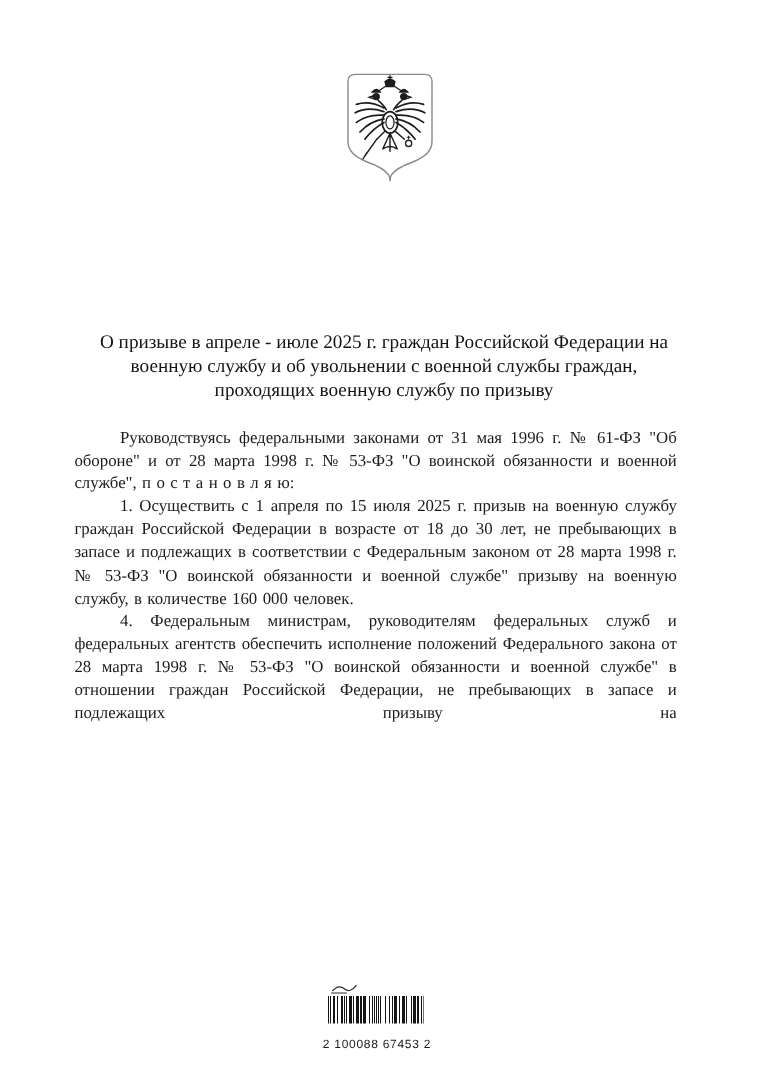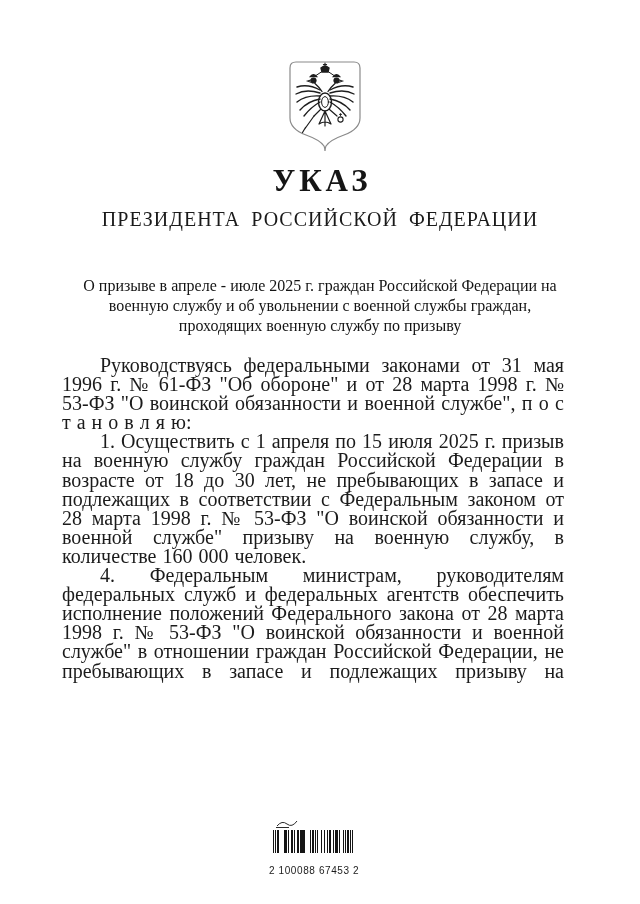--- a/index.html
+++ b/index.html
@@ -62,21 +62,21 @@
     line-height: 20px;
     color: #141414;
   }
 
   
   .body {
     position: absolute;
     top: 356px;
     left: 62px;
     width: 502px;
-    font-size: 20px;
+    font-size: 14px;
     line-height: 19.1px;
     text-align: justify;
     color: #1b1b1b;
   }
   .body p { margin: 0; text-indent: 38px; word-spacing: 1px; }
   .body p.continued { text-align-last: justify; }
 
   
   .barcode-wrap {
     position: absolute;
@@ -142,23 +142,21 @@
         <path d="M36.5,51.5 L30,58 M45.5,51.5 L53,58" stroke-width="1.2"></path>
 
         <path d="M30,58 L20,72 M21.5,69.5 L18.5,74.5" stroke-width="1.2"></path>
 
         <circle cx="56.5" cy="61.5" r="2.6" stroke-width="1.1"></circle>
         <path d="M56.5,57.6 v-2 M55.4,56.4 h2.2" stroke-width="0.9"></path>
       </g>
     </svg>
   </div>
 
-  <div class="doc-type">УКАЗ</div>
-
-  <div class="issuer">ПРЕЗИДЕНТА РОССИЙСКОЙ ФЕДЕРАЦИИ</div>
+
 
   <div class="title">О призыве в апреле - июле 2025 г. граждан Российской Федерации на военную службу и об увольнении с военной службы граждан, проходящих военную службу по призыву</div>
 
   <div class="body">
     <p>Руководствуясь федеральными законами от 31 мая 1996 г. № 61-ФЗ "Об обороне" и от 28 марта 1998 г. № 53-ФЗ "О воинской обязанности и военной службе", п о с т а н о в л я ю:</p>
     <p>1. Осуществить с 1 апреля по 15 июля 2025 г. призыв на военную службу граждан Российской Федерации в возрасте от 18 до 30 лет, не пребывающих в запасе и подлежащих в соответствии с Федеральным законом от 28 марта 1998 г. № 53-ФЗ "О воинской обязанности и военной службе" призыву на военную службу, в количестве 160 000 человек.</p>
     <p class="continued">4. Федеральным министрам, руководителям федеральных служб и федеральных агентств обеспечить исполнение положений Федерального закона от 28 марта 1998 г. № 53-ФЗ "О воинской обязанности и военной службе" в отношении граждан Российской Федерации, не пребывающих в запасе и подлежащих призыву на</p>
   </div>
 
   <div class="barcode-wrap">

